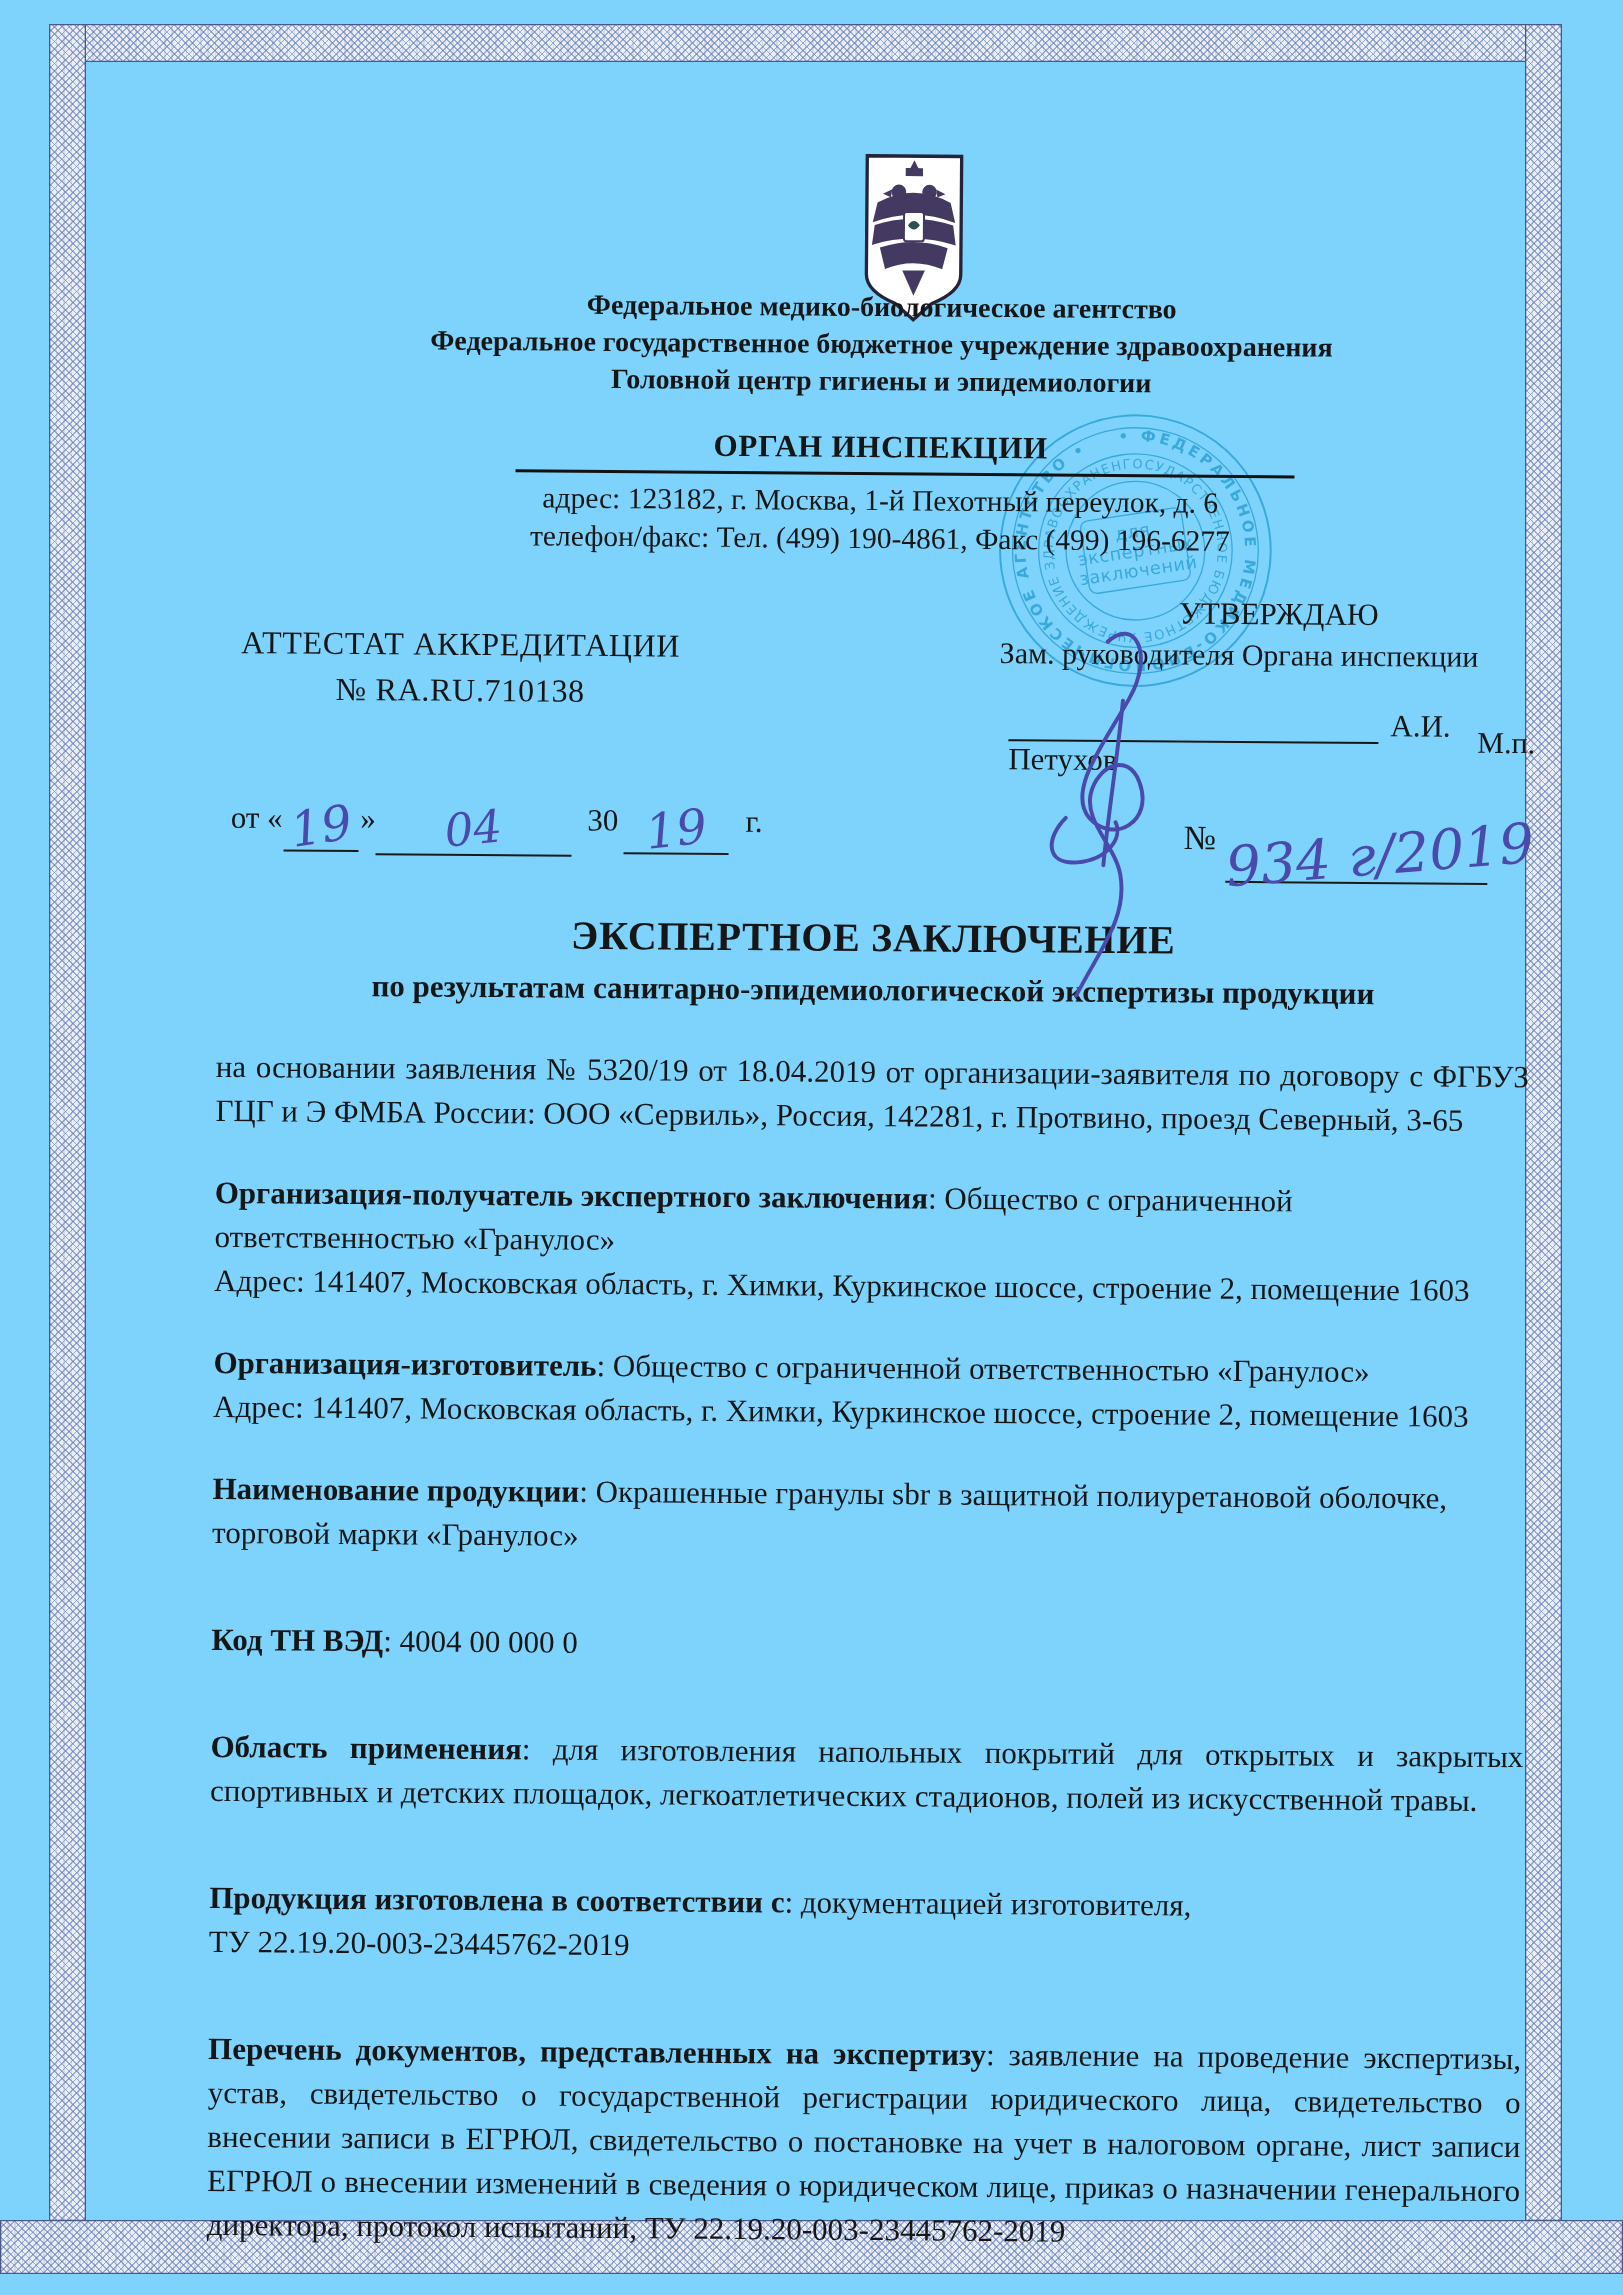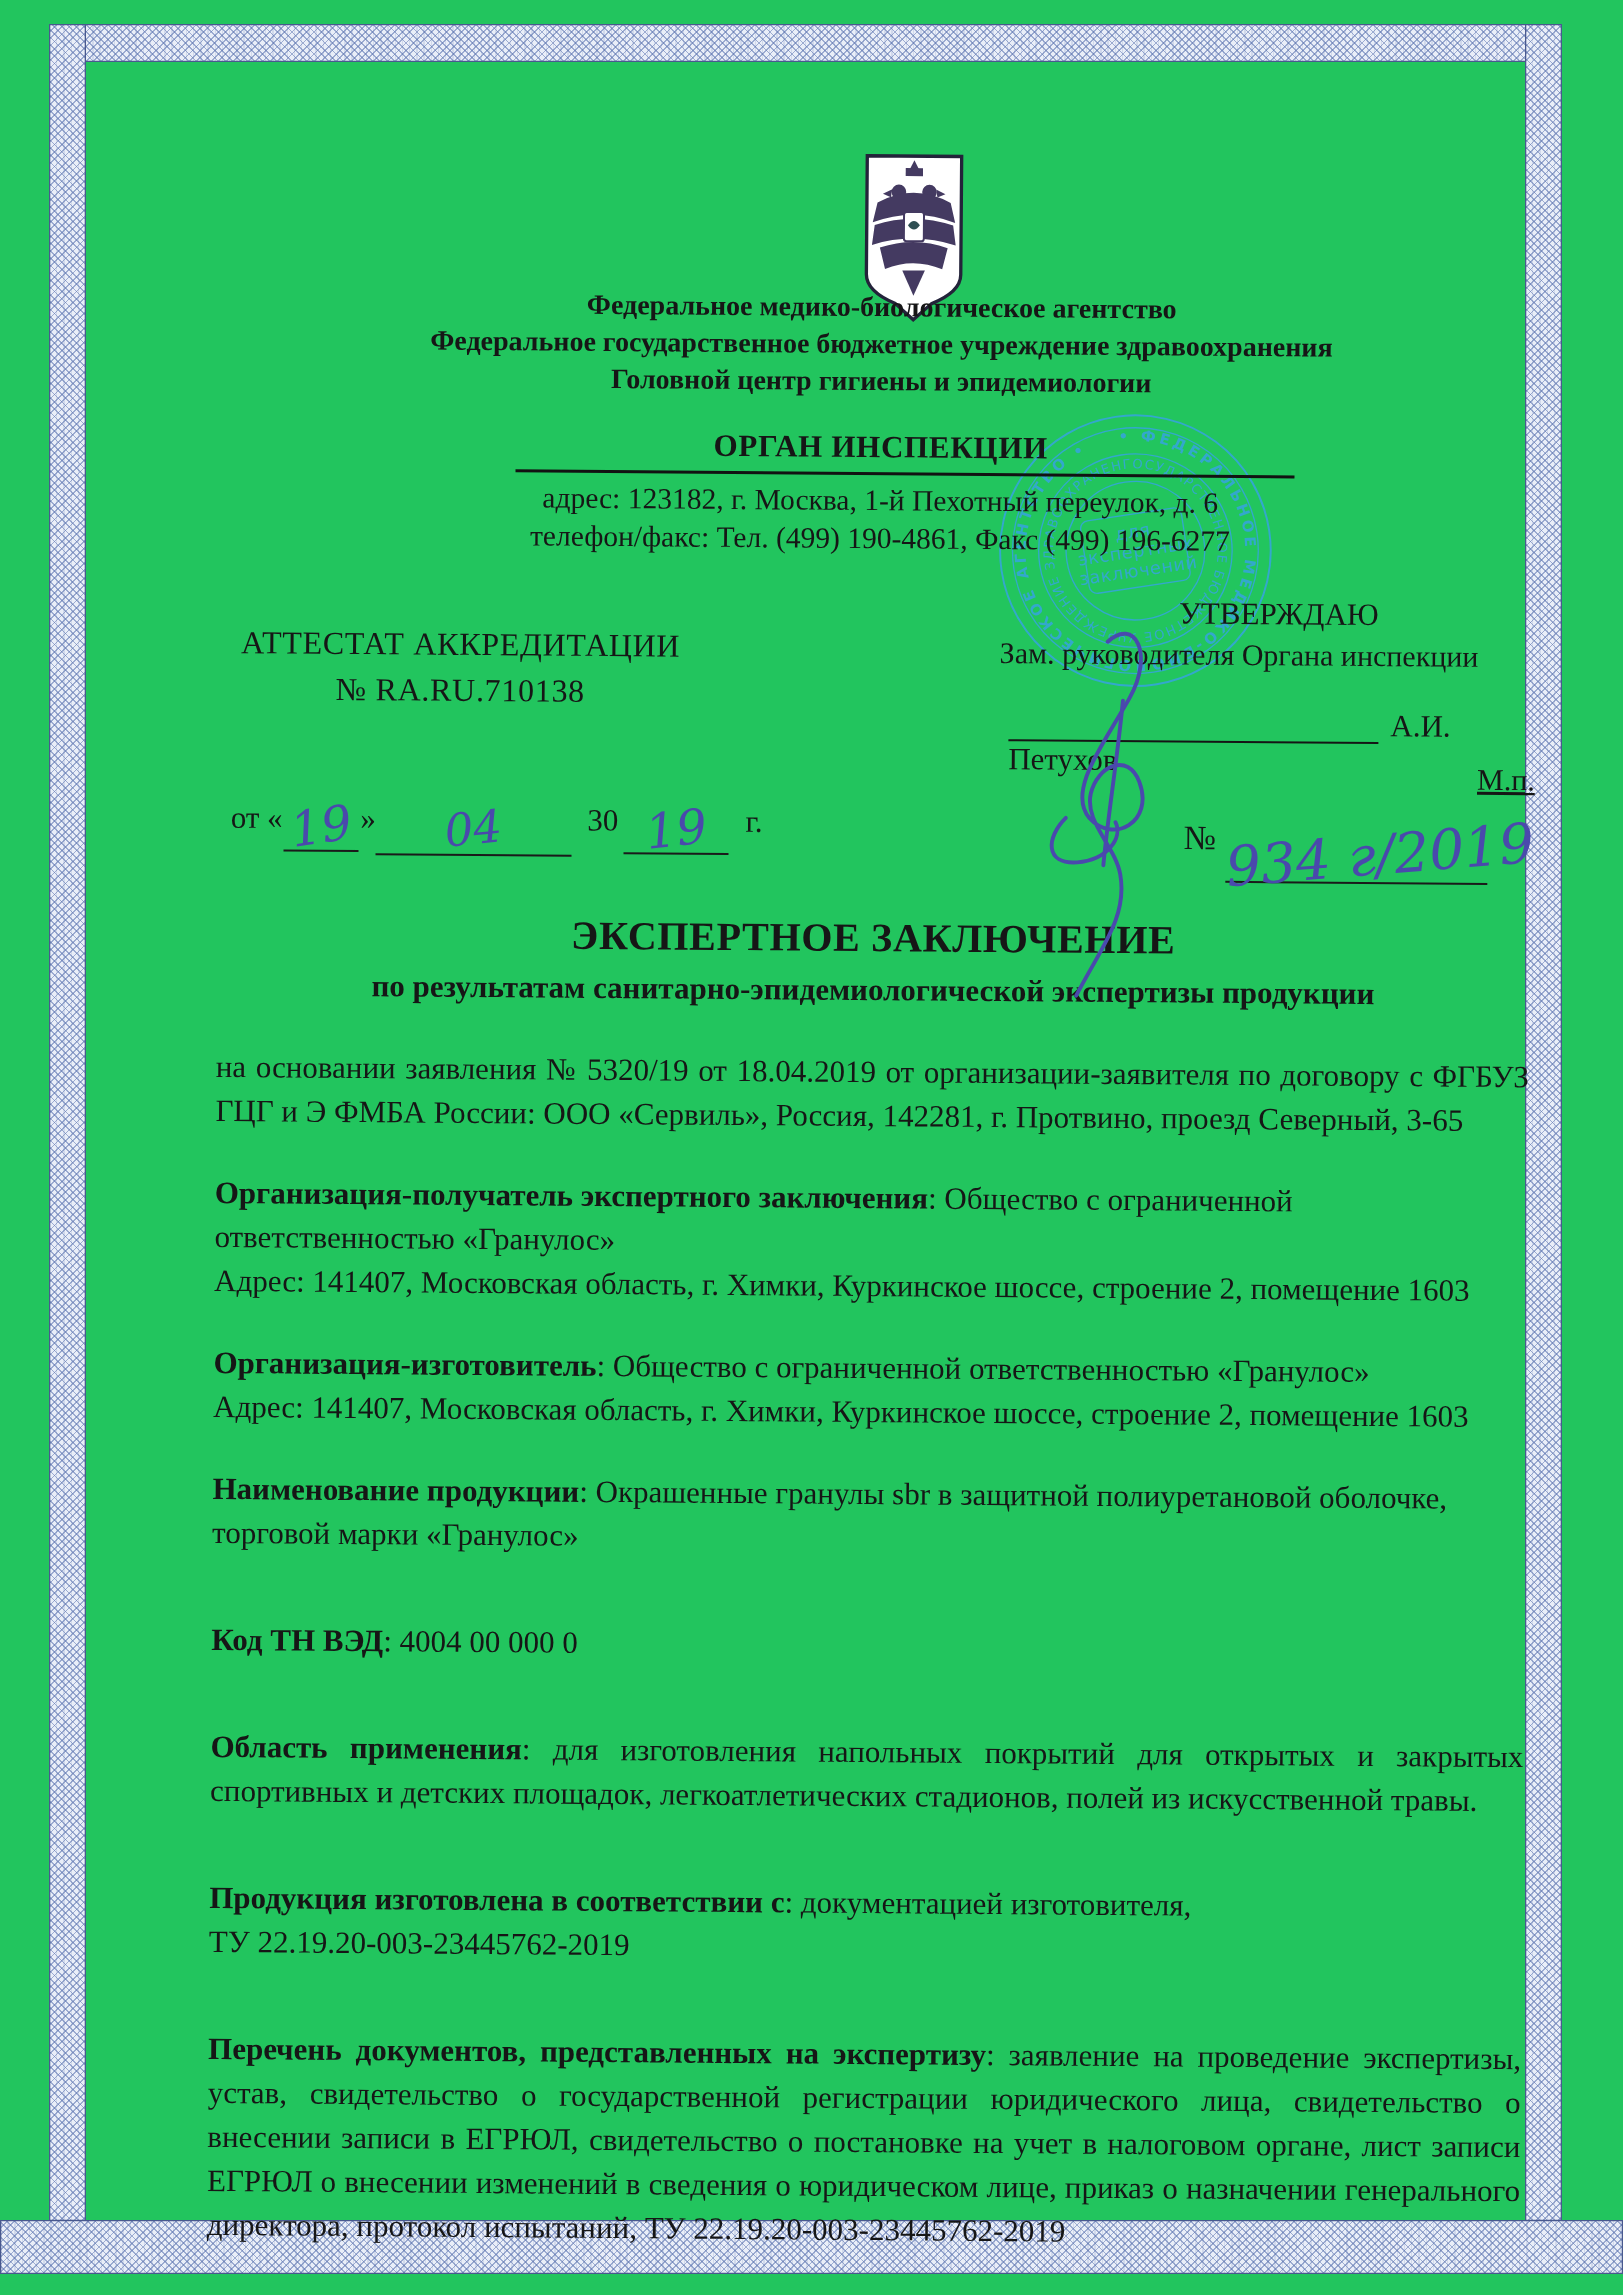--- a/index.html
+++ b/index.html
@@ -1,16 +1,16 @@
 <!DOCTYPE html>
 <html style="font-size:10.5px"><head>
 <meta charset="utf-8">
 <style>
   html,body{margin:0;padding:0;background:#ffffff;}
-  .page{position:relative;width:1623px;height:2295px;background:#22c55e;overflow:hidden;
+  .page{position:relative;width:1623px;height:2295px;background:#7dd3fc;overflow:hidden;
         font-family:"Liberation Serif",serif;color:#161616;}
 
   
   .band{position:absolute;
     background-color:#e9eef8;
     background-image:
       repeating-linear-gradient(45deg, rgba(92,116,176,.55) 0 1.3px, transparent 1.3px 5.2px),
       repeating-linear-gradient(135deg, rgba(92,116,176,.55) 0 1.3px, transparent 1.3px 5.2px),
       repeating-linear-gradient(90deg, rgba(120,140,190,.22) 0 1.3px, transparent 1.3px 7.2px);
     box-shadow:inset 0 0 0 1.3px #49598f;}
@@ -39,21 +39,21 @@
   .stamp .ring2{font-size:20px;letter-spacing:2px;}
   .stamp .ctr{font-size:27px;letter-spacing:1px;}
   .scribble{position:absolute;left:967px;top:615px;width:281px;height:386px;z-index:4;}
 
   
   .approve{position:absolute;left:1021px;top:588px;width:511px;text-align:center;font-size:31px;z-index:2;}
   .approver-title{position:absolute;left:936px;top:630px;width:602px;text-align:center;font-size:30px;z-index:2;}
   .sig-row{position:absolute;left:1007px;top:699px;width:524px;z-index:2;font-size:31px;}
   .sig-line{display:inline-block;width:370px;border-bottom:2.6px solid #151515;height:34px;vertical-align:bottom;}
   .sig-name{padding-left:11.8px;}
-  .mp{position:absolute;left:1476px;top:753px;font-size:30px;z-index:2;text-decoration:underline;}
+  .mp{position:absolute;left:1476px;top:716px;font-size:30px;z-index:2;}
 
   
   .accr{position:absolute;left:223px;top:619px;width:471px;text-align:center;
         font-size:32px;line-height:46px;letter-spacing:0.7px;z-index:2;}
 
   
   .ink{color:#4a49ac;font-style:italic;font-family:"DejaVu Serif",serif;display:inline-block;}
   .date-line{position:absolute;left:230px;top:797px;font-size:31px;z-index:2;white-space:nowrap;}
   .date-line .uline{display:inline-block;border-bottom:2.6px solid #1a1a1a;text-align:center;
                     height:52px;vertical-align:-14.4px;}

